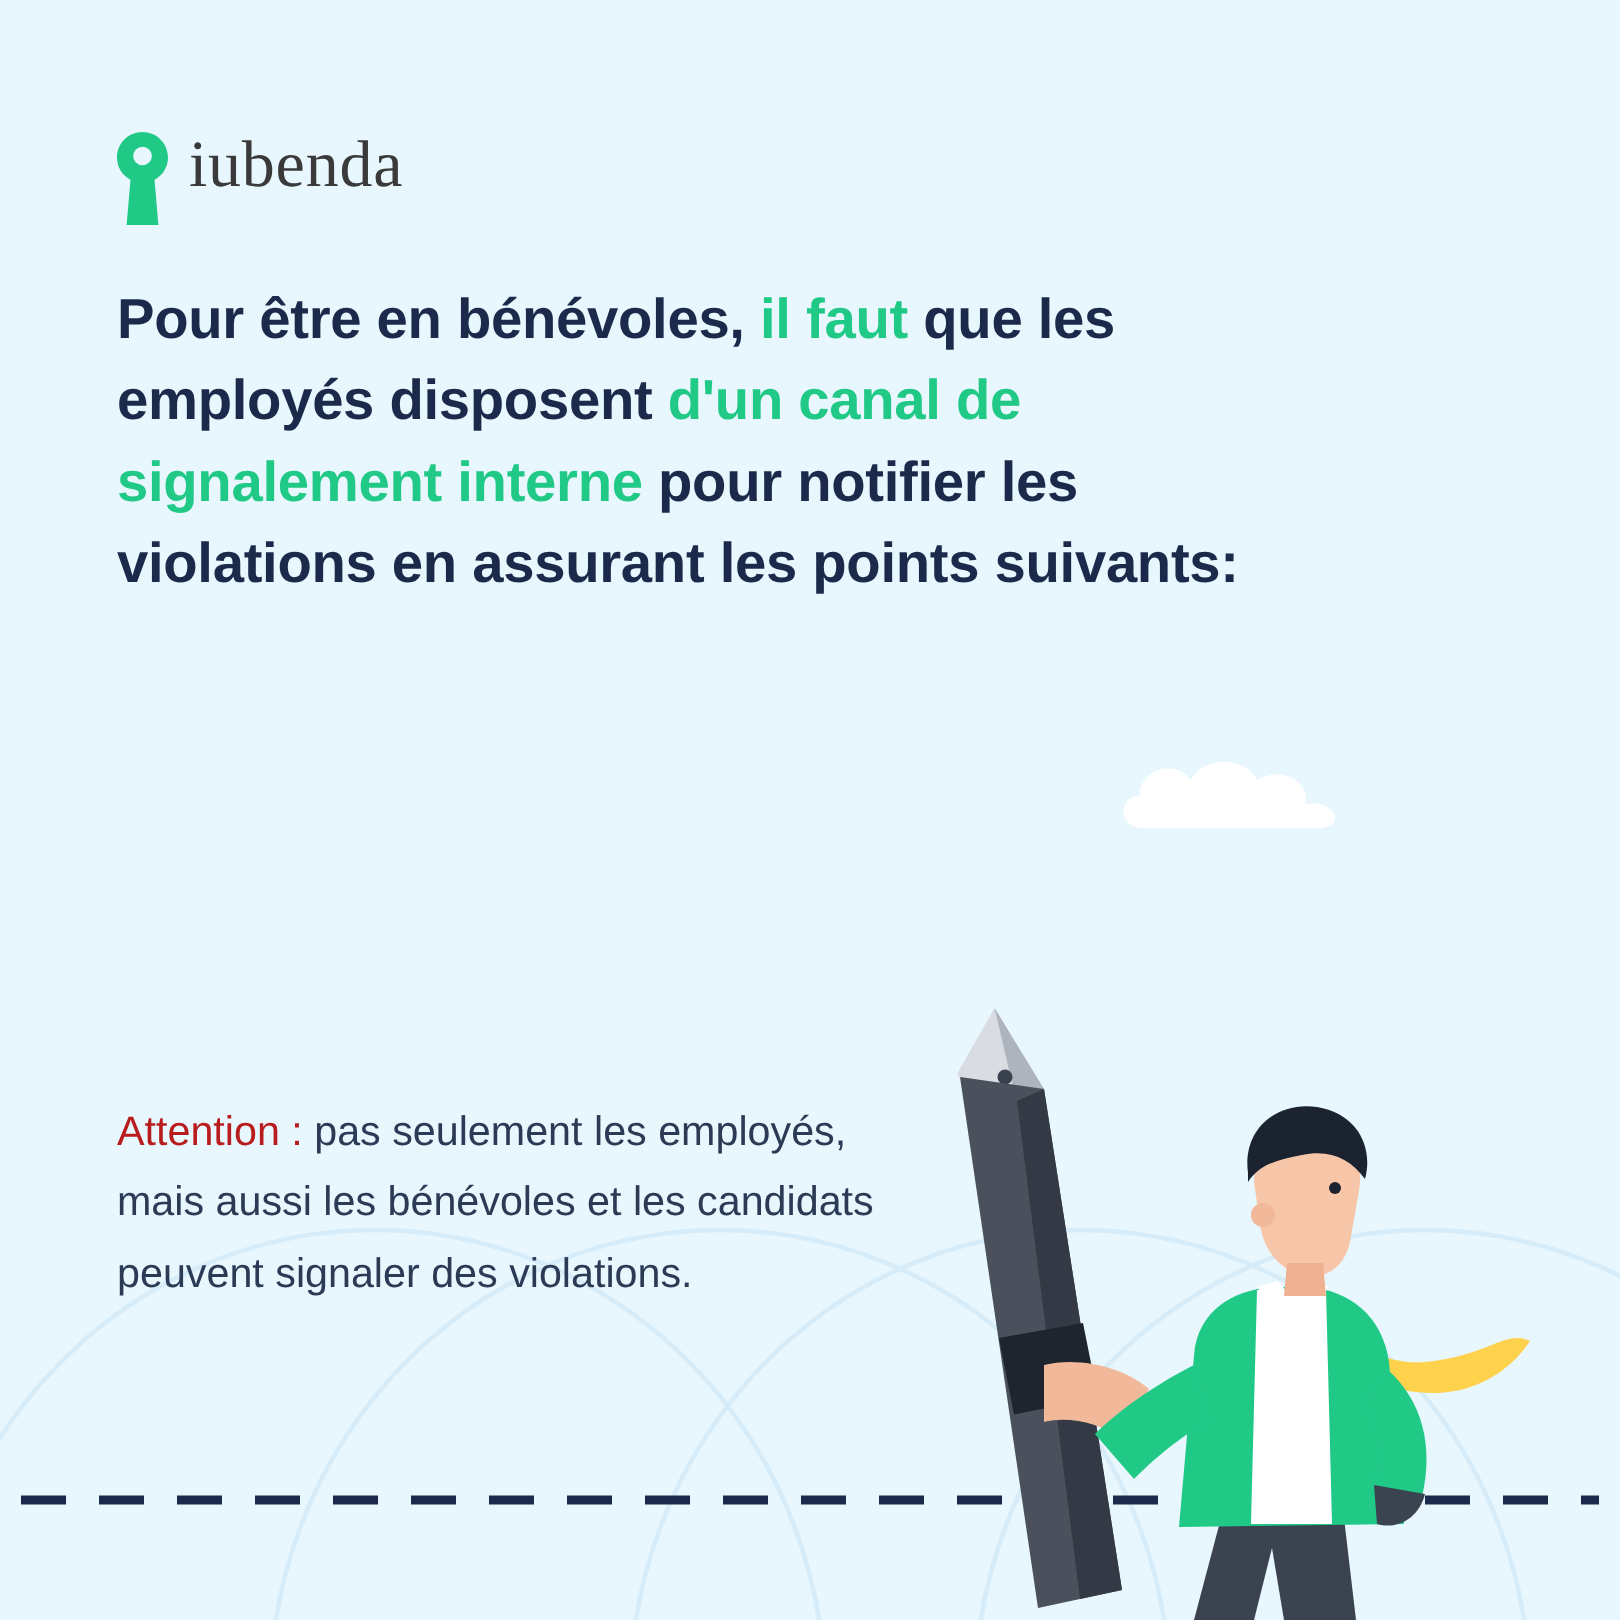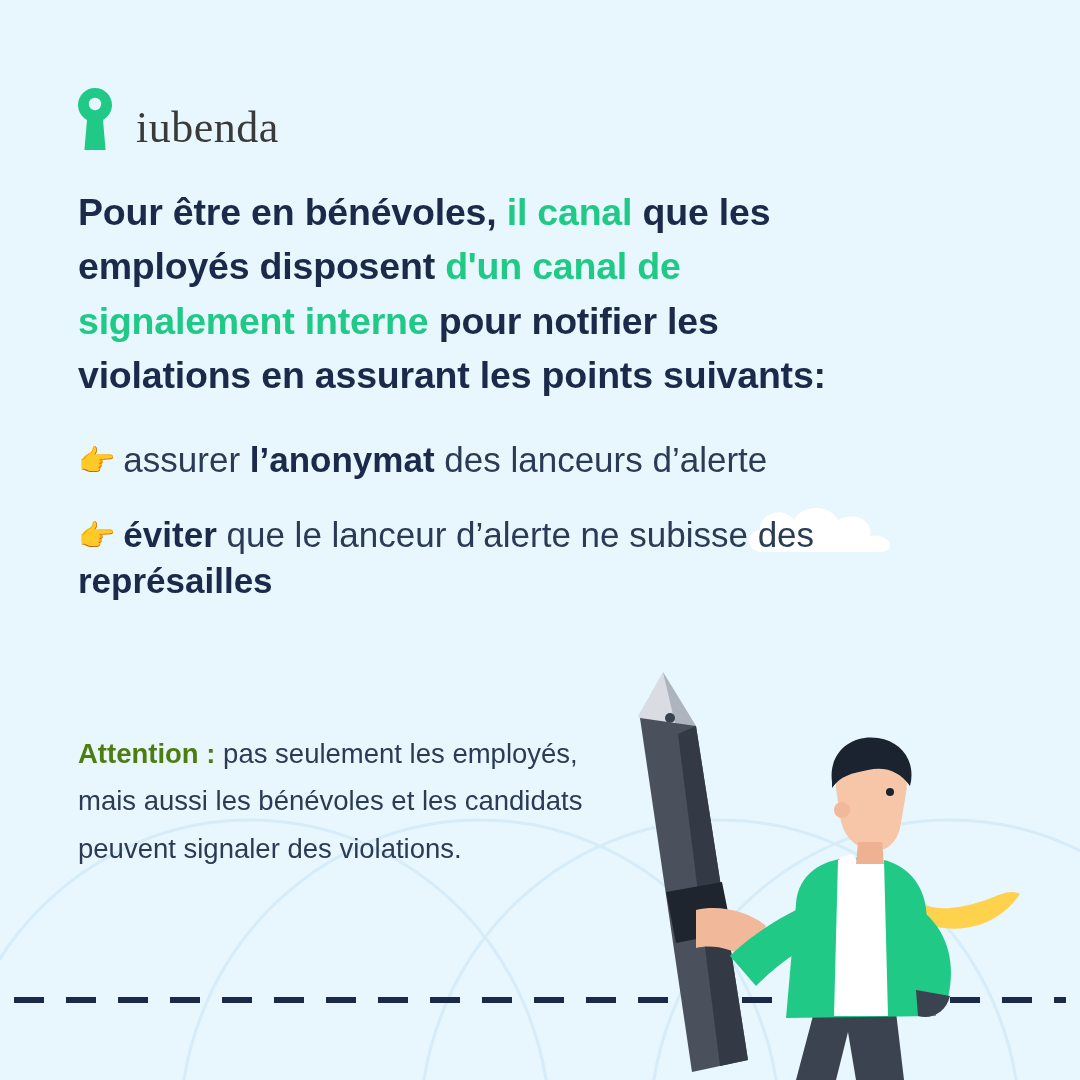--- a/index.html
+++ b/index.html
@@ -43,22 +43,22 @@
     height: 58px;
     pointer-events: none;
   }
 
   
   .logo-row {
     position: absolute;
     left: 78px;
     top: 88px;
     display: flex;
-    align-items: flex-end;
-    gap: 24px;
+    align-items: flex-start;
+    gap: 14px;
   }
   .logo-mark {
     width: 34px;
     height: 62px;
     display: block;
   }
   .logo-word {
     font-family: "Liberation Serif", serif;
     font-size: 44px;
     color: #3a3a3a;
@@ -103,21 +103,21 @@
   
   .note {
     position: absolute;
     left: 78px;
     top: 730px;
     width: 520px;
     font-size: 27.5px;
     line-height: 1.72;
     color: #2b3b55;
   }
-  .note b { font-weight: bold; color: #4d7c0f; }
+  .note b { font-weight: normal; color: #b91c1c; }
 
   
   .dashes {
     position: absolute;
     left: 0;
     top: 996px;
     width: 1080px;
     height: 8px;
   }
 
@@ -151,31 +151,23 @@
 
   <div class="logo-row">
     <svg class="logo-mark" viewBox="0 0 34 62">
       <path d="M17 0 C7.6 0 0 7.6 0 17 C0 23.4 3.6 29 9 31.9 L6.4 62 L27.6 62 L25 31.9 C30.4 29 34 23.4 34 17 C34 7.6 26.4 0 17 0 Z" fill="#21c987"></path>
       <circle cx="17" cy="16" r="6.2" fill="#e8f6fd"></circle>
     </svg>
     <div class="logo-word">iubenda</div>
   </div>
 
   <div class="headline">
-    <span>Pour être en bénévoles, </span><span class="hl-green">il canal</span><span> que les employés disposent </span><span class="hl-green">d'un canal de signalement interne</span><span> pour notifier les violations en assurant les points suivants:</span>
+    <span>Pour être en bénévoles, </span><span class="hl-green">il faut</span><span> que les employés disposent </span><span class="hl-green">d'un canal de signalement interne</span><span> pour notifier les violations en assurant les points suivants:</span>
   </div>
 
-  <div class="bullets">
-    <div class="bullet">
-      <span class="hand">👉</span><span>assurer </span><b>l’anonymat</b><span> des lanceurs d’alerte</span>
-    </div>
-    <div class="bullet">
-      <span class="hand">👉</span><b>éviter</b><span> que le lanceur d’alerte ne subisse des </span><b>représailles</b>
-    </div>
-  </div>
 
   <div class="note">
     <b>Attention :</b><span> pas seulement les employés, mais aussi les bénévoles et les candidats peuvent signaler des violations.</span>
   </div>
 
   <svg class="dashes" viewBox="0 0 1080 8">
     <line x1="14" y1="4" x2="1066" y2="4" stroke="#1b2a4a" stroke-width="6" stroke-dasharray="30 22" stroke-linecap="butt"></line>
   </svg>
 
   <svg class="illus" viewBox="0 0 430 420">

